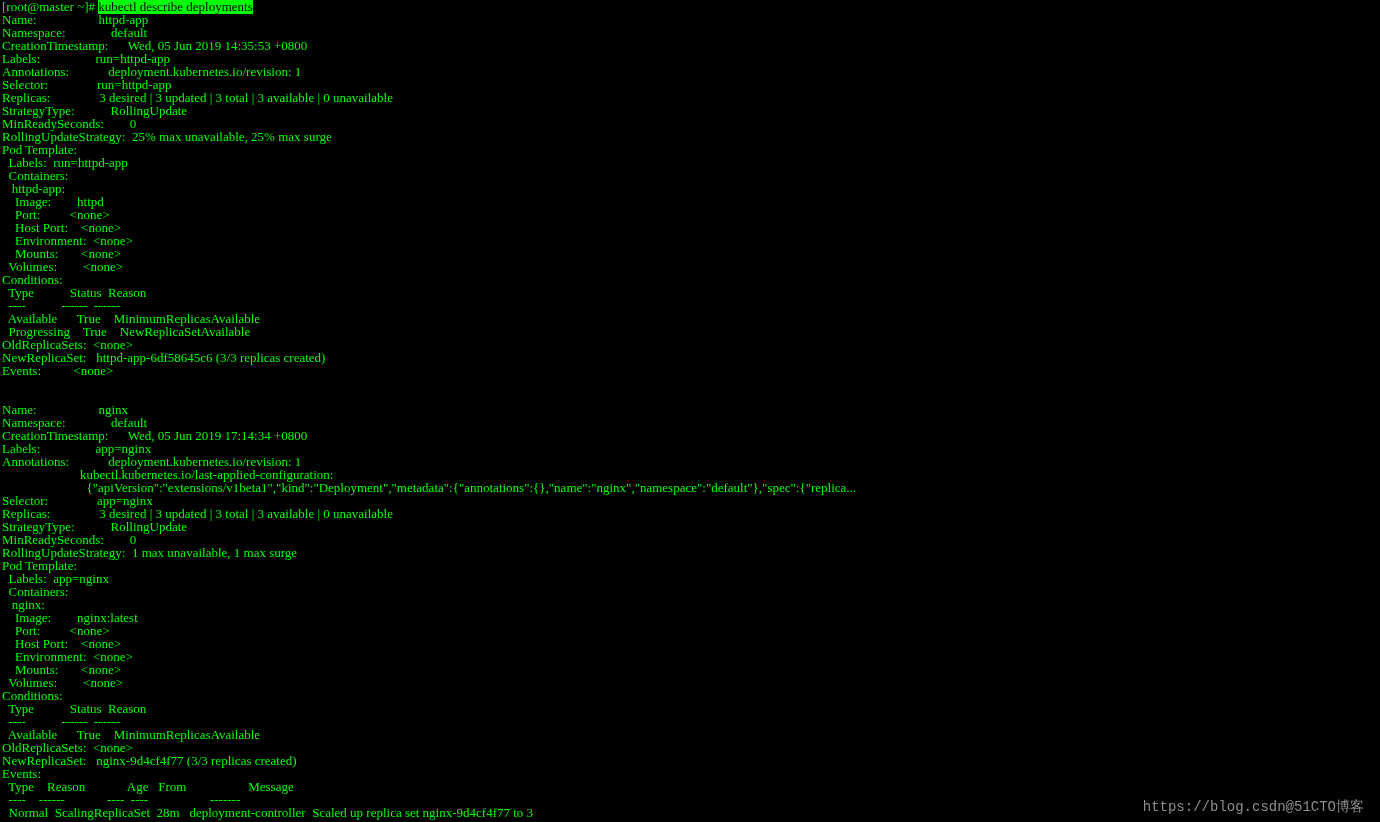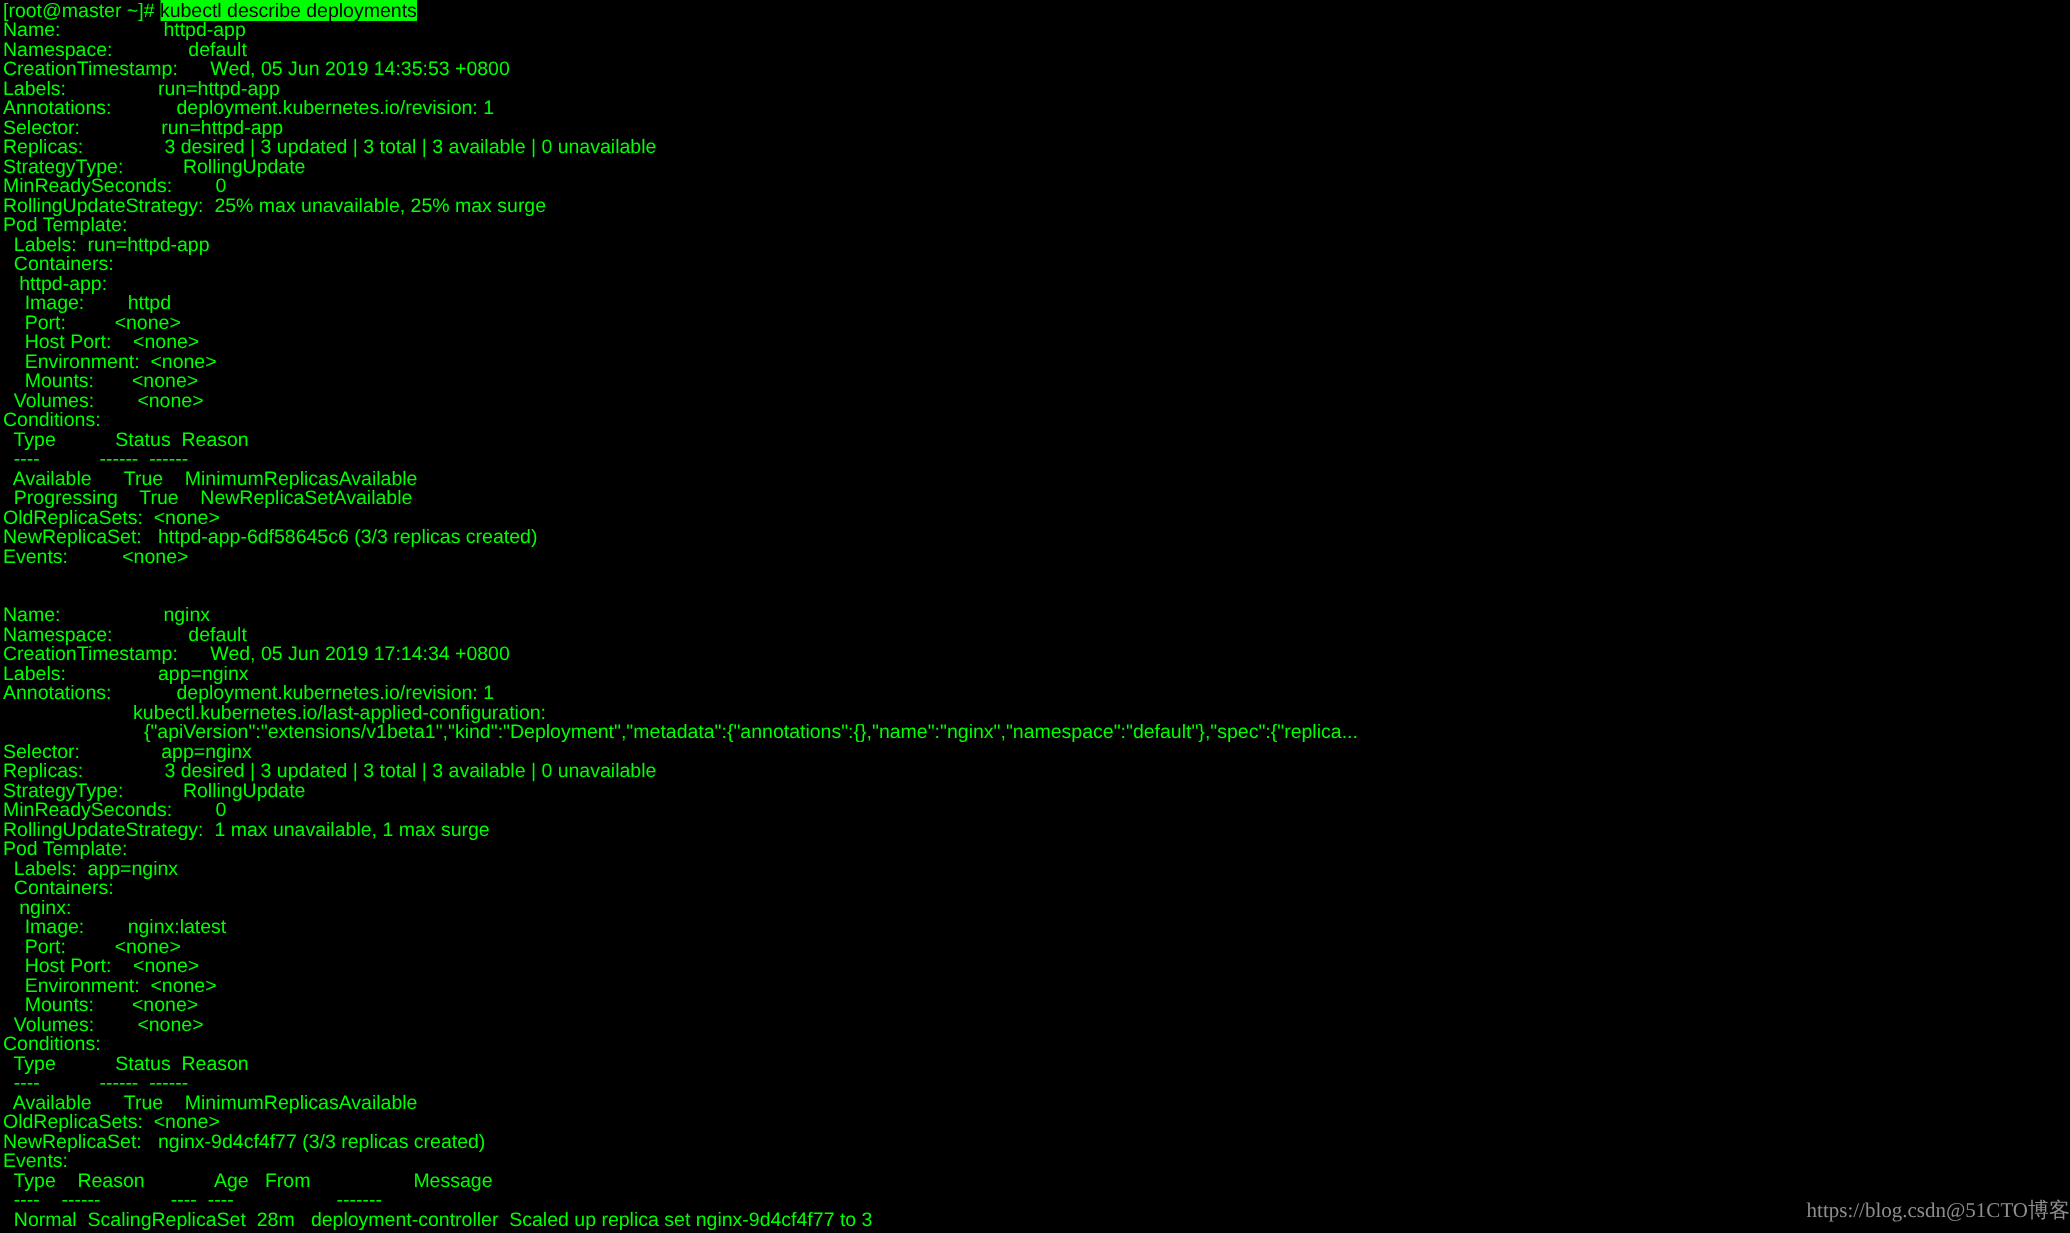--- a/index.html
+++ b/index.html
@@ -11,34 +11,34 @@
     font-size: 13px;
     line-height: 13px;
     width: 1380px;
     height: 822px;
     overflow: hidden;
   }
   pre {
     margin: 0;
     padding: 0 2px;
     white-space: pre;
-    font-family: Liberation Sans, sans-serif;
+    font-family: Liberation Serif, serif;
     font-size: inherit;
     line-height: inherit;
   }
   .hl {
     background: #00ff00;
     color: #000;
   }
   .watermark {
     position: absolute;
-    right: 0;
+    right: 16px;
     bottom: 8px;
     color: #bdbdbd;
-    font-family: Liberation Serif, serif;
+    font-family: Liberation Mono, monospace;
     font-size: 14px;
     opacity: 0.75;
     text-shadow: 0 0 2px #000;
     pointer-events: none;
     margin-left: 48px;
   }
 </style>
 </head>
 <body>
 

